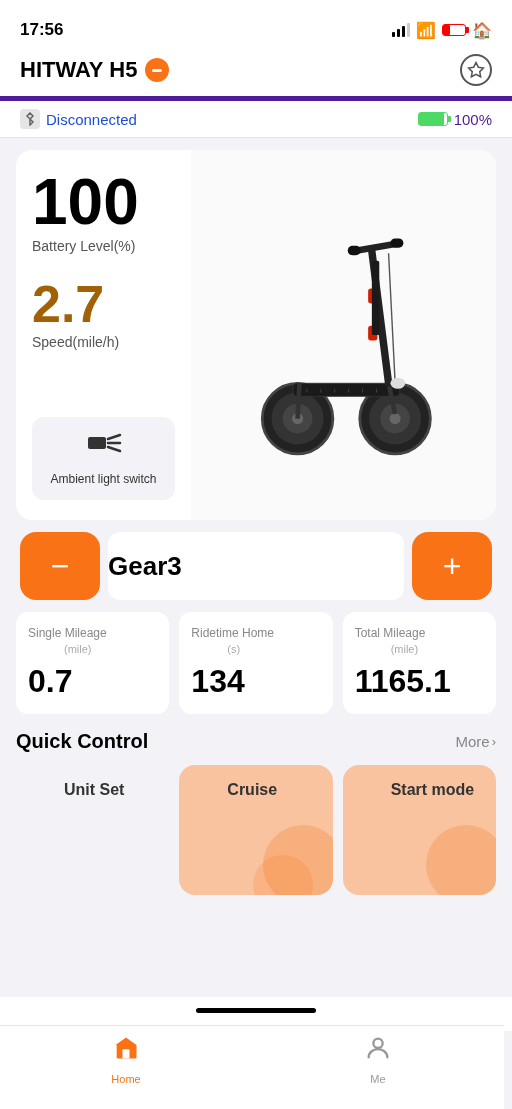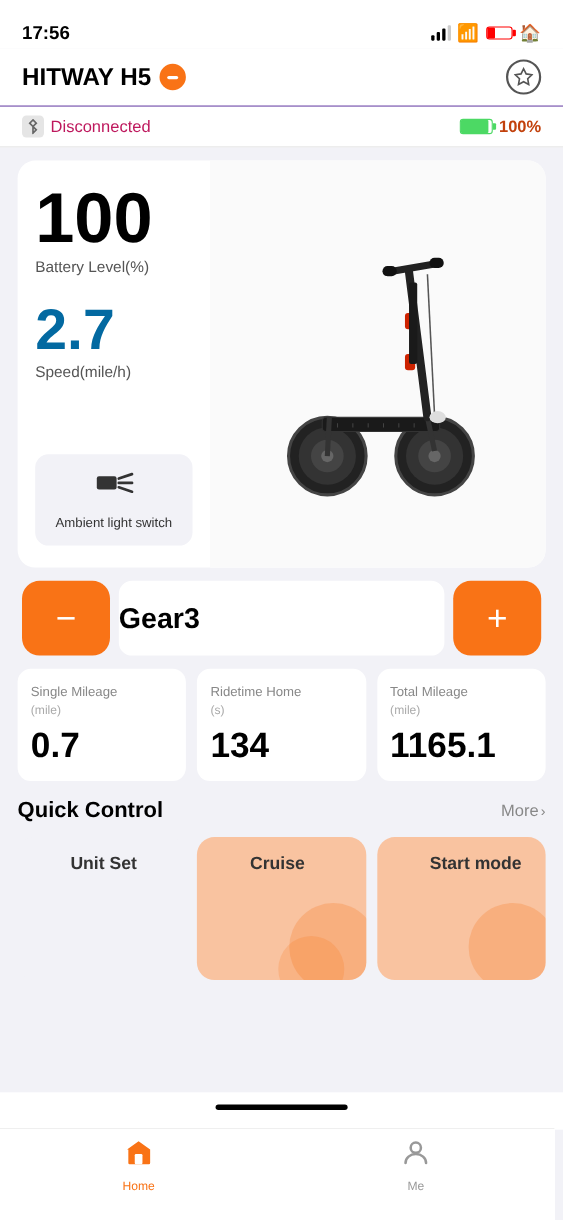--- a/index.html
+++ b/index.html
@@ -76,21 +76,21 @@
       transform: translateY(-50%);
     }
 
     
     .app-header {
       background: white;
       display: flex;
       justify-content: space-between;
       align-items: center;
       padding: 10px 20px;
-      border-bottom: 1px solid #4c1d95;
+      border-bottom: 5px solid #4c1d95;
     }
     .app-title-row {
       display: flex;
       align-items: center;
       gap: 8px;
     }
     .app-title {
       font-size: 22px;
       font-weight: 700;
       color: #000;
@@ -129,21 +129,21 @@
       justify-content: space-between;
       align-items: center;
       padding: 8px 20px;
       border-bottom: 1px solid #e5e5e5;
     }
     .connection-status {
       display: flex;
       align-items: center;
       gap: 6px;
       font-size: 15px;
-      color: #be185d;
+      color: #1d4ed8;
     }
     .bt-icon {
       width: 20px;
       height: 20px;
       background: #e5e5e5;
       border-radius: 4px;
       display: flex;
       align-items: center;
       justify-content: center;
       font-size: 12px;
@@ -173,22 +173,22 @@
       height: 6px;
       background: #4cd964;
       border-radius: 0 1px 1px 0;
       position: absolute;
       right: -4px;
       top: 50%;
       transform: translateY(-50%);
     }
     .battery-percent {
       font-size: 15px;
-      color: #c2410c;
-      font-weight: 700;
+      color: #4c1d95;
+      font-weight: 400;
     }
 
     
     .main-content {
       padding: 12px 16px;
     }
 
     
     .top-card {
       background: white;
@@ -219,21 +219,21 @@
       font-size: 14px;
       color: #555;
       margin-top: 4px;
     }
     .speed-stat {
       margin-bottom: 24px;
     }
     .speed-value {
       font-size: 52px;
       font-weight: 700;
-      color: #0369a1;
+      color: #a16207;
       line-height: 1;
     }
 
     .ambient-switch {
       background: #f2f2f7;
       border-radius: 12px;
       padding: 12px;
       display: flex;
       flex-direction: column;
       align-items: center;
@@ -310,20 +310,21 @@
     }
     .stat-card-label {
       font-size: 12px;
       color: #888;
       line-height: 1.3;
       margin-bottom: 6px;
     }
     .stat-card-unit {
       font-size: 11px;
       color: #aaa;
+      margin-left: 36px;
     }
     .stat-card-value {
       font-size: 32px;
       font-weight: 700;
       color: #000;
     }
 
     
     .quick-control-header {
       display: flex;

